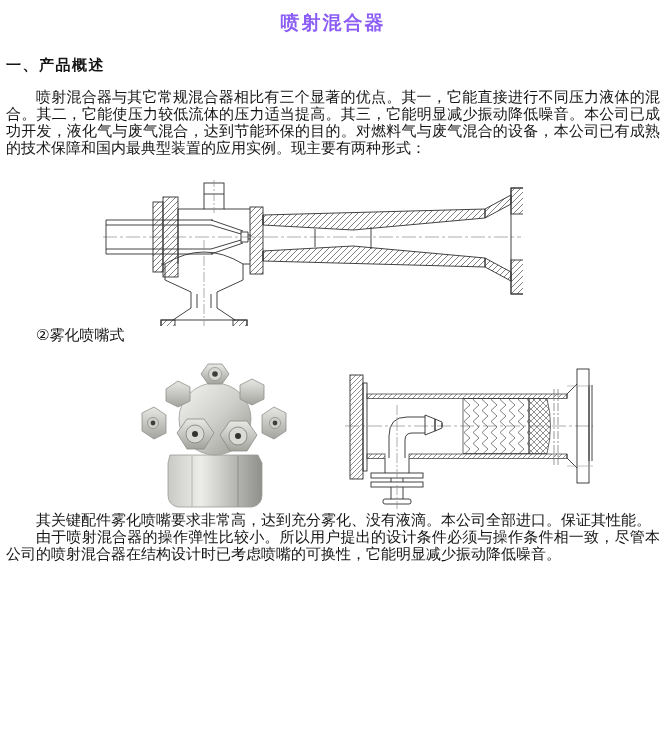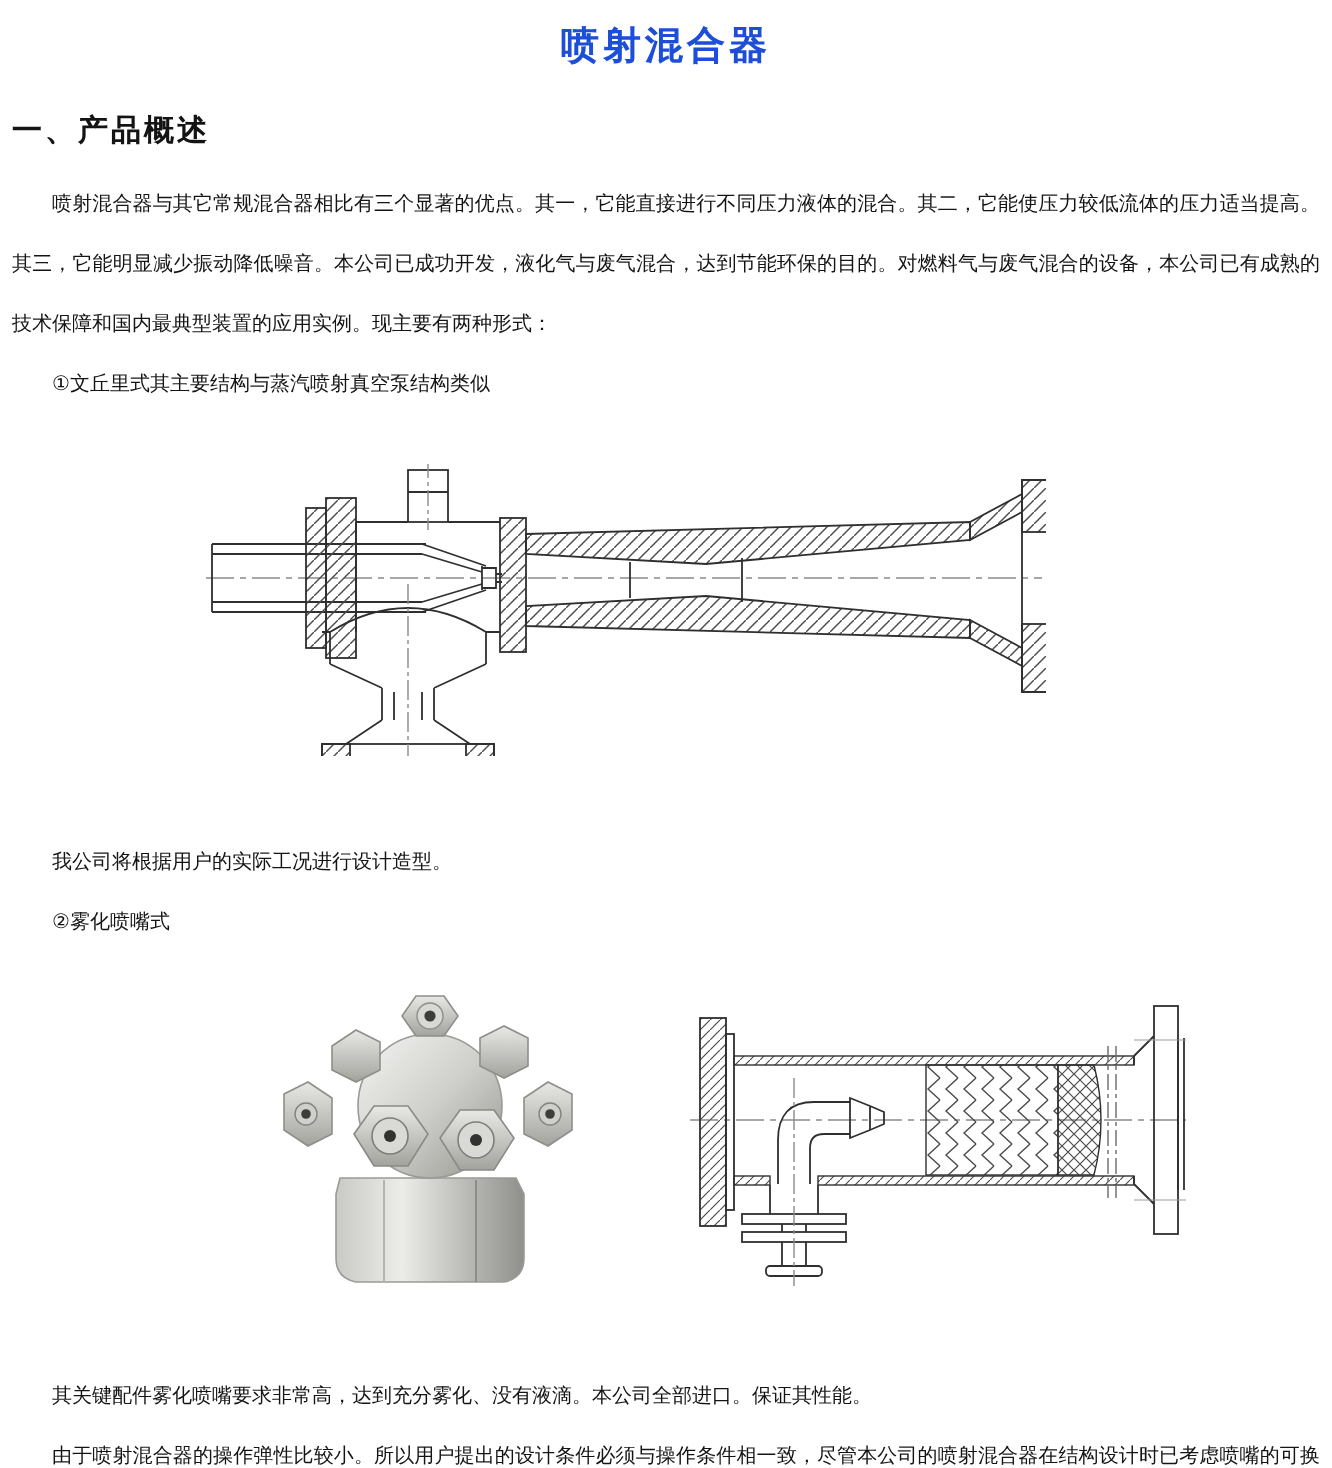--- a/index.html
+++ b/index.html
@@ -12,43 +12,42 @@
   .page { position:relative; width:666px; height:734px; background:#fff; }
   .doc-title {
     margin-top:10px; text-align:center;
     font-size:19px; font-weight:bold; letter-spacing:2px;
   }
   .sec-heading {
     margin:20px 4px 0 6px;
     font-size:15px; font-weight:bold; letter-spacing:1.5px;
   }
   .para {
-    margin:0 6px; font-size:10px; line-height:30px;
+    margin:0 6px; font-size:15px; line-height:17px;
     text-indent:2em; text-align:justify;
   }
   .para.first { margin-top:13px; }
   .fig1-wrap { margin:24px 0 0 103px; width:420px; height:146px; }
   .fig-row { margin:14px 0 0 138px; display:flex; align-items:flex-start; gap:55px; }
   .photo-wrap { width:152px; height:152px; }
   .fig2-wrap { width:248px; height:150px; margin-top:4px; }
   .p-after-fig1 { margin-top:39px; }
-  .p-after-figs { margin-top:39px; }
+  .p-after-figs { }
   svg { display:block; }
 </style>
 </head>
 <body>
 
 <div class="page">
 
-  <div class="doc-title" style="color: #1d4ed8;">喷射混合器</div>
+  <div class="doc-title" style="color: #8b5cf6;">喷射混合器</div>
 
   <div class="sec-heading">一、产品概述</div>
 
   <p class="para first">喷射混合器与其它常规混合器相比有三个显著的优点。其一，它能直接进行不同压力液体的混合。其二，它能使压力较低流体的压力适当提高。其三，它能明显减少振动降低噪音。本公司已成功开发，液化气与废气混合，达到节能环保的目的。对燃料气与废气混合的设备，本公司已有成熟的技术保障和国内最典型装置的应用实例。现主要有两种形式：</p>
-  <p class="para">①文丘里式其主要结构与蒸汽喷射真空泵结构类似</p>
 
   <div class="fig1-wrap">
     <svg width="420" height="146" viewBox="0 0 420 146">
       <defs>
         <pattern id="d1h" width="6" height="6" patternUnits="userSpaceOnUse">
           <path d="M0,6 L6,0" stroke="#4a4a4a" stroke-width="0.7" fill="none"></path>
         </pattern>
       </defs>
       <g stroke="#2f2f2f" stroke-width="0.9" fill="none">
 
@@ -86,21 +85,20 @@
         <polygon points="382,29 408,15 408,24 382,38" fill="url(#d1h)"></polygon>
         <polygon points="382,87 408,101 408,92 382,78" fill="url(#d1h)"></polygon>
         <rect x="408" y="8" width="14" height="106"></rect>
         <rect x="408" y="8" width="14" height="26" fill="url(#d1h)"></rect>
         <rect x="408" y="80" width="14" height="34" fill="url(#d1h)"></rect>
         <path d="M422,18 V96"></path>
       </g>
     </svg>
   </div>
 
-  <p class="para p-after-fig1">我公司将根据用户的实际工况进行设计造型。</p>
   <p class="para">②雾化喷嘴式</p>
 
   <div class="fig-row">
 
     <div class="photo-wrap">
       <svg width="152" height="152" viewBox="0 0 152 152">
         <defs>
           <linearGradient id="phg1" x1="0" y1="0" x2="1" y2="0">
             <stop offset="0" stop-color="#c9c9c6"></stop>
               <stop offset="0.35" stop-color="#ecece9"></stop>

